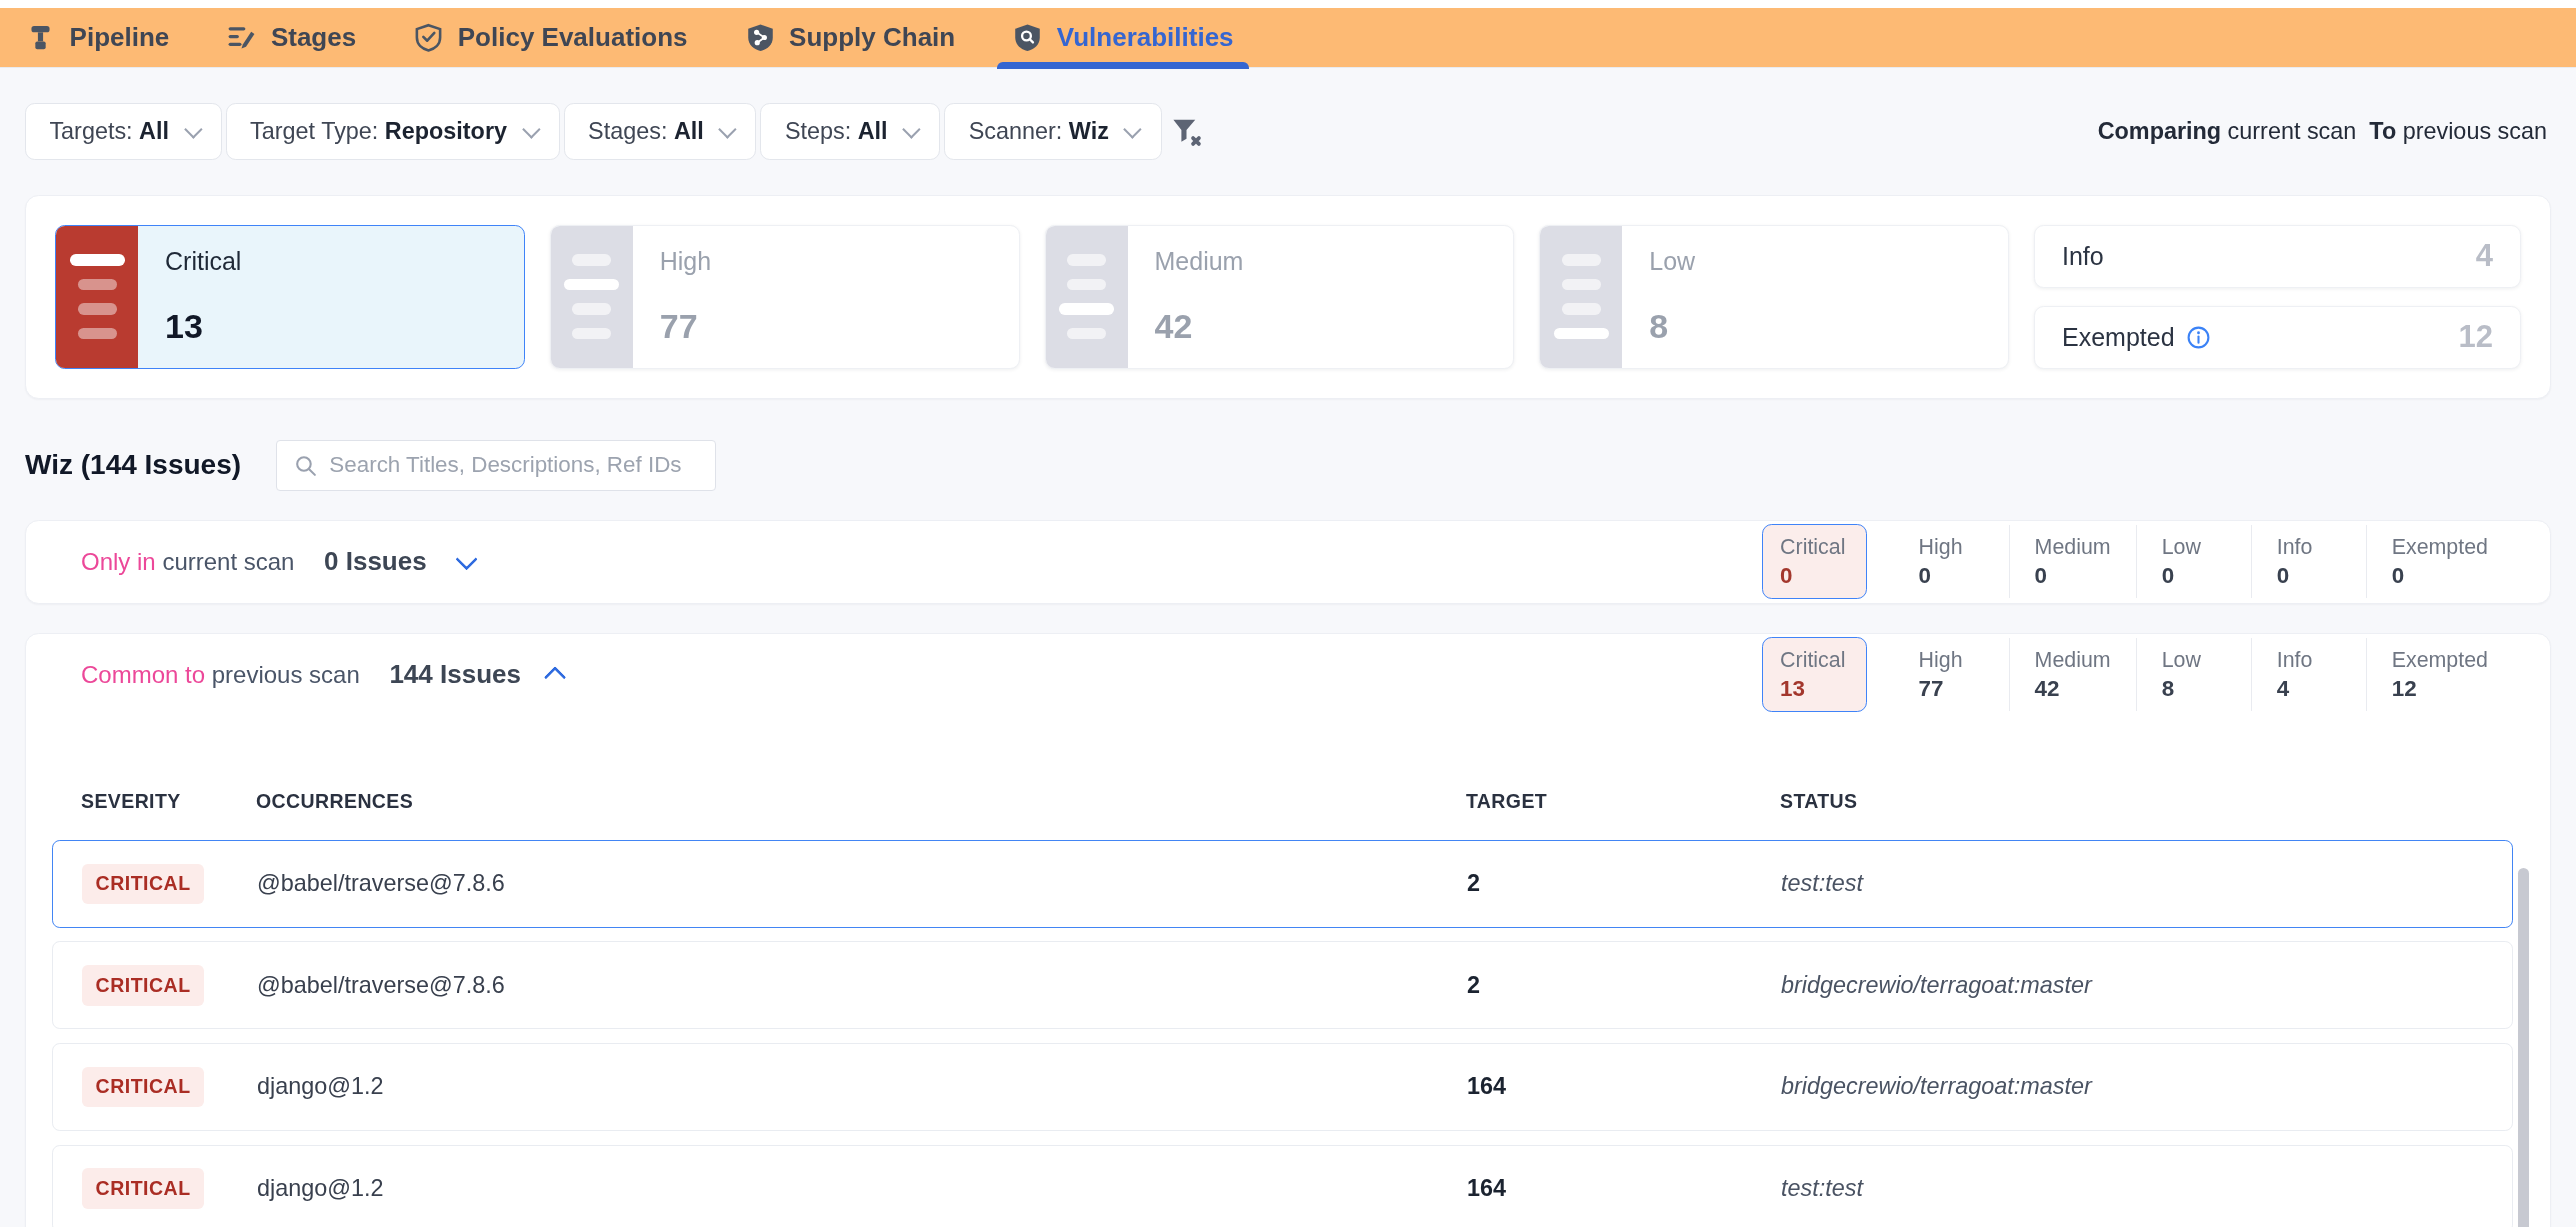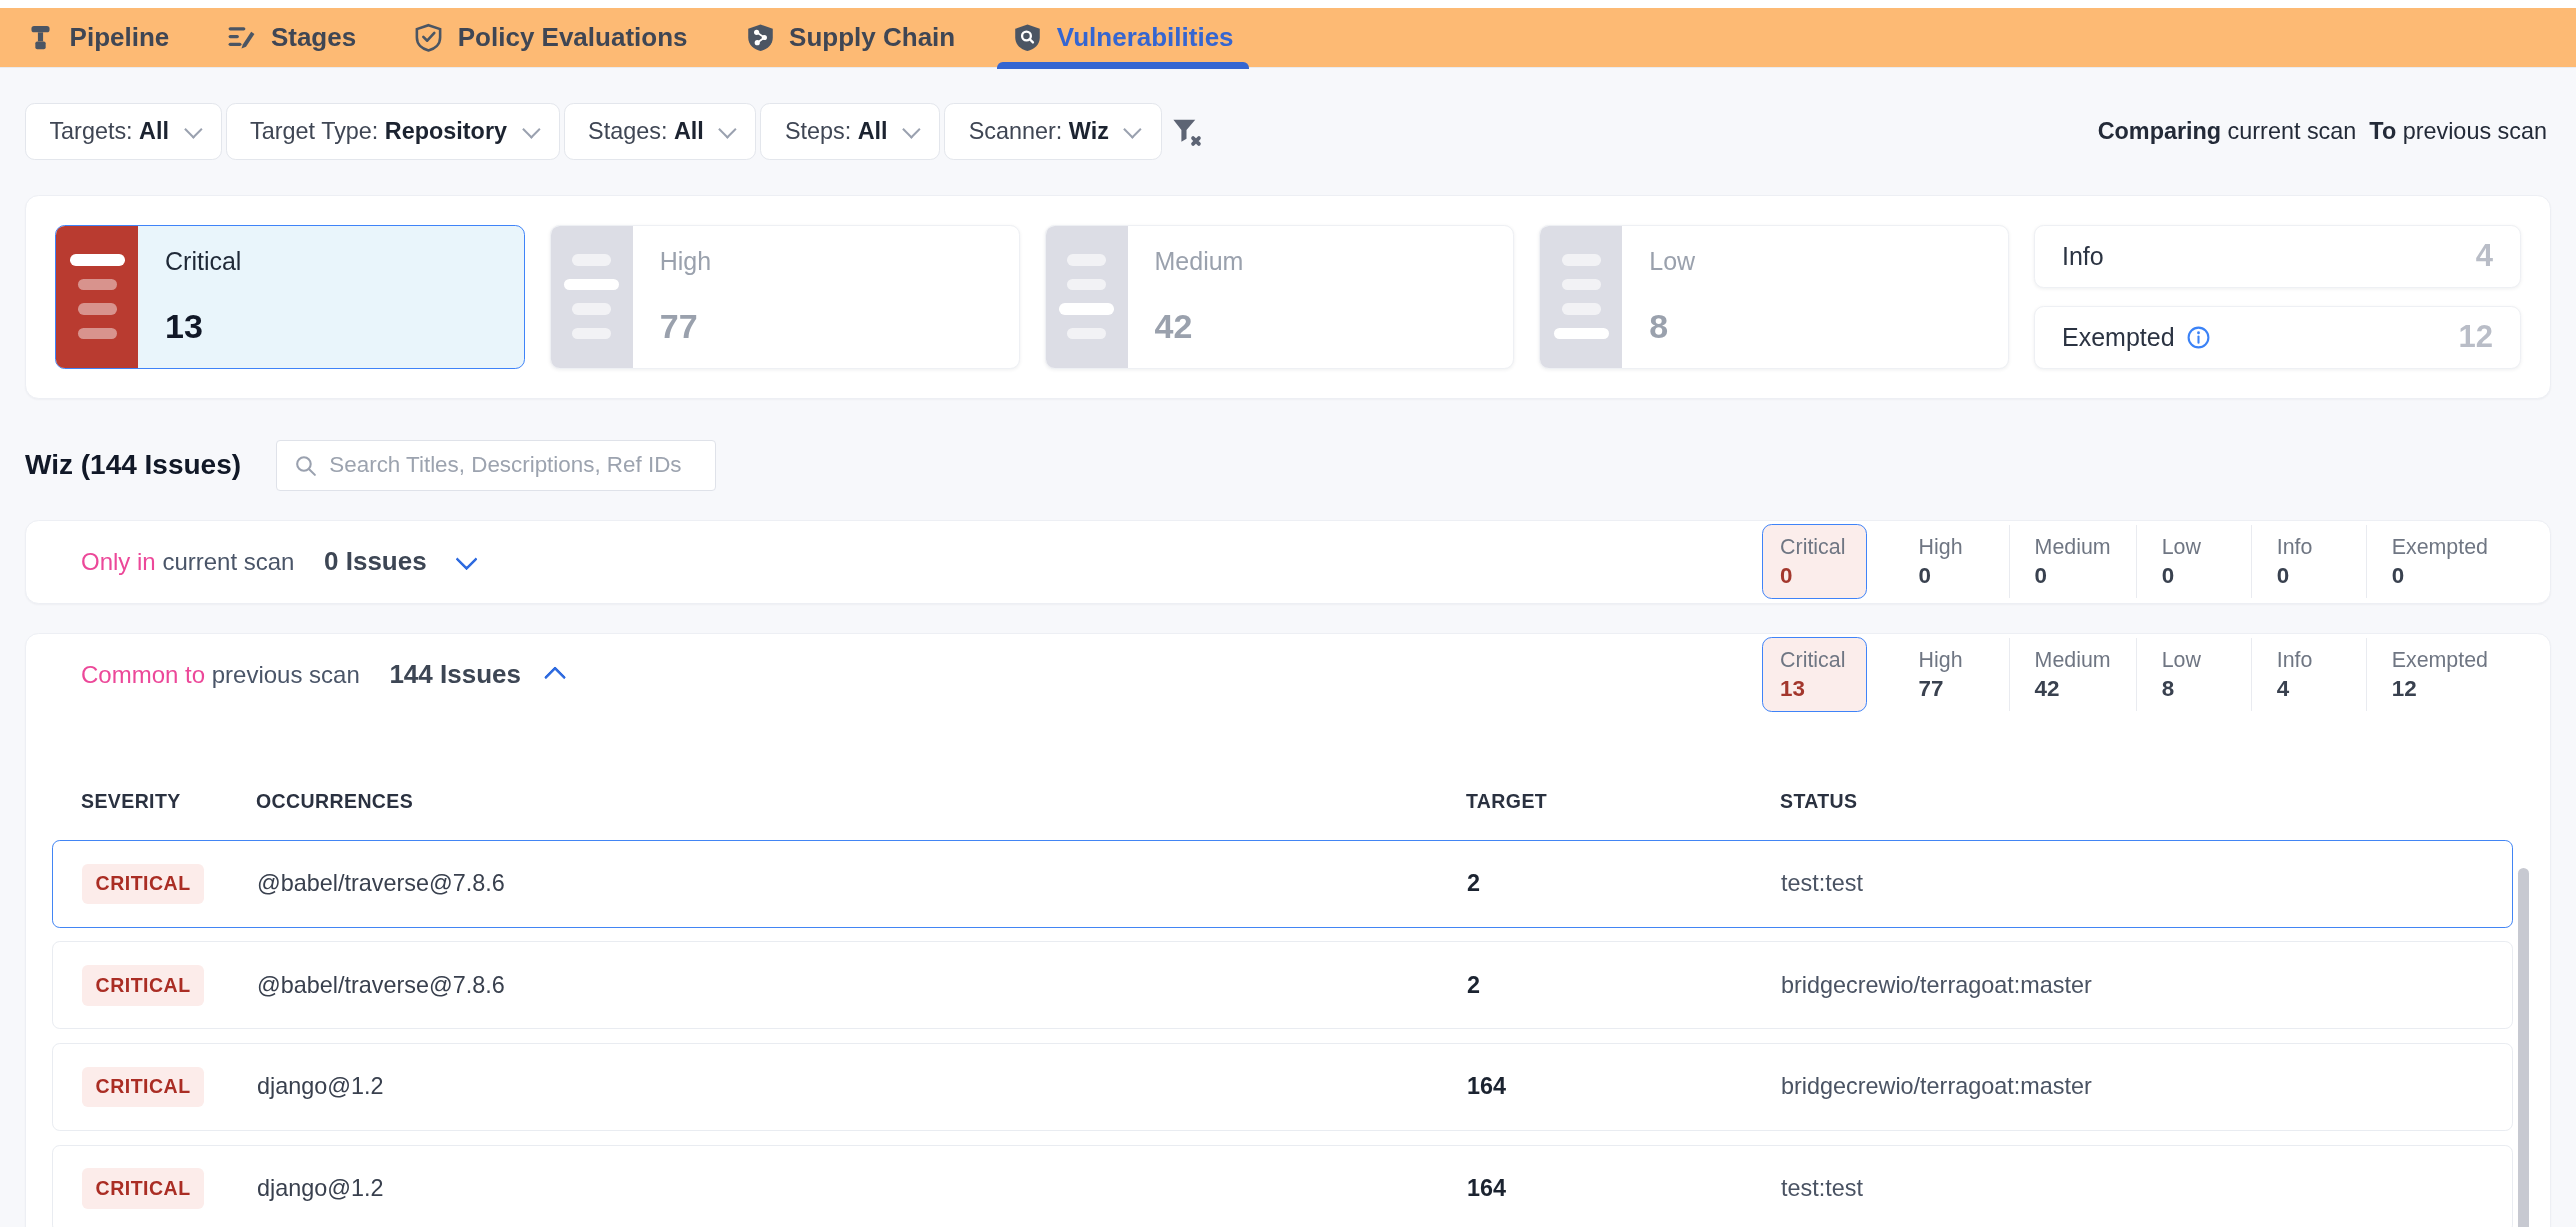--- a/index.html
+++ b/index.html
@@ -129,21 +129,21 @@
     background:#fff; border:1px solid #e9ecf1; border-radius:7.8px; height:88px; margin-bottom:13.6px;
     cursor:pointer;
   }
   .trow.selected { border:1.9px solid #4285f4; }
   .badge {
     display:inline-block; background:#fcecea; color:#aa2d24; font-size:19.5px; font-weight:700;
     padding:8.8px 13.6px; border-radius:5.8px; letter-spacing:0.5px;
   }
   .cell-issue { font-size:23.4px; color:#39404e; }
   .cell-occ { font-size:23.4px; font-weight:600; color:#1b2330; }
-  .cell-target { font-size:23.4px; color:#4a5363; }
+  .cell-target { font-size:23.4px; color:#4a5363;font-style:italic; }
   .cell-status { font-size:23.4px; color:#4a5363; }
   .vscroll {
     position:absolute; right:21.4px; top:234px; width:10.7px; height:438px;
     background:#c7c9d1; border-radius:5.8px; cursor:grab;
   }
 </style>
 </head>
 <body>
 
 <div class="topstrip"></div>

